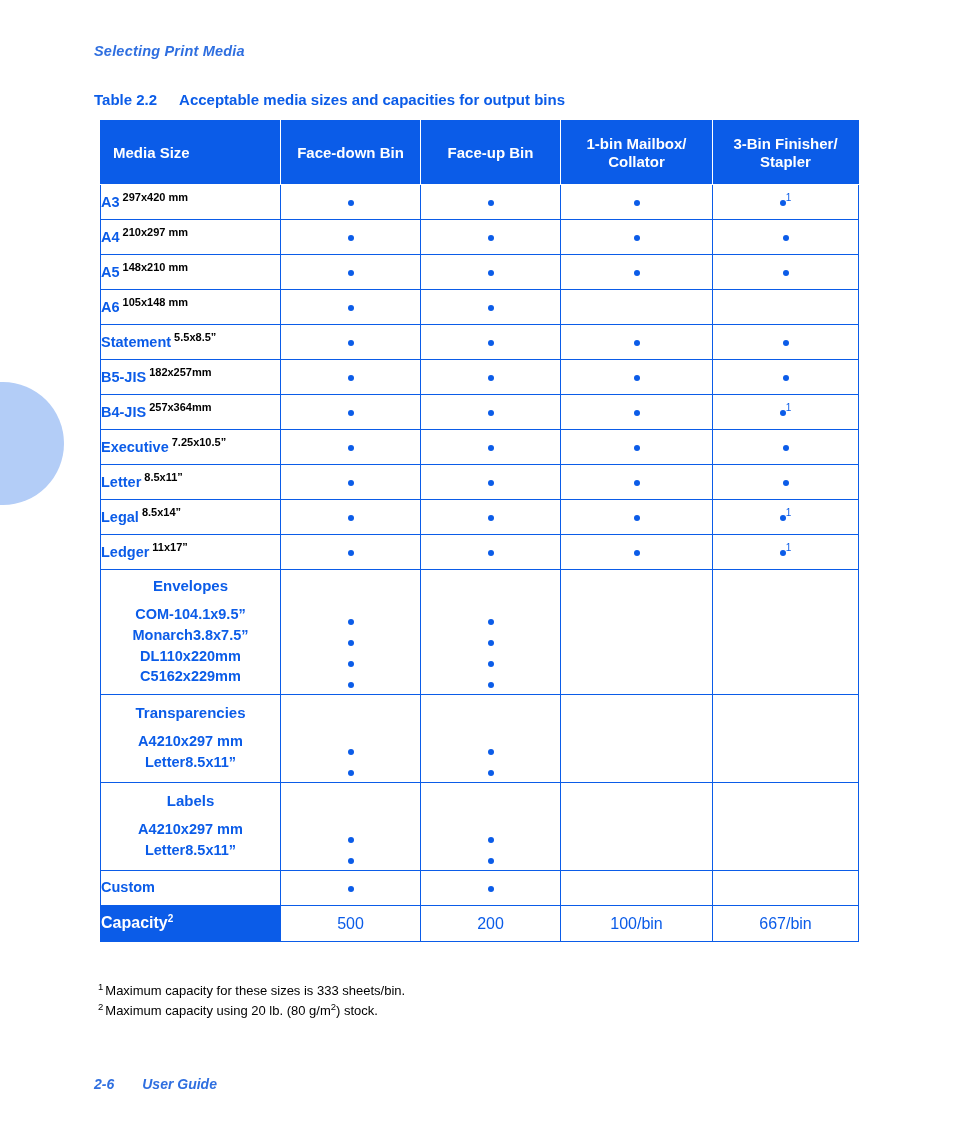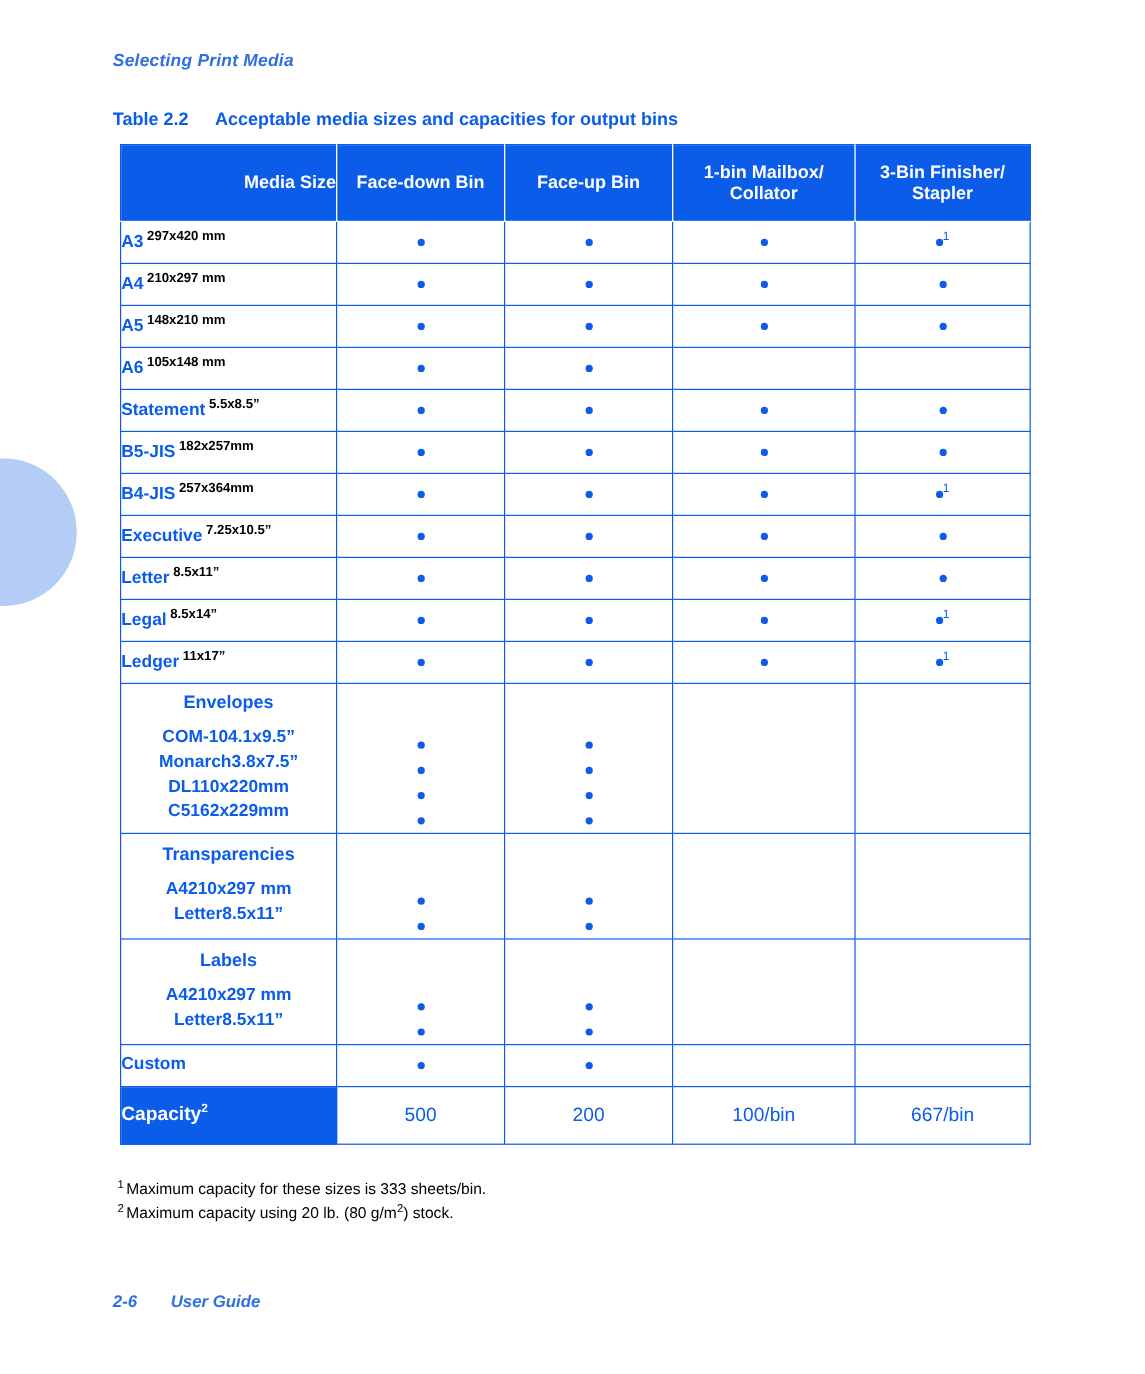--- a/index.html
+++ b/index.html
@@ -74,22 +74,22 @@
   #media-table thead th {
     background: #0b5ce8;
     color: #ffffff;
     font-size: 15px;
     font-weight: bold;
     height: 64px;
     border-color: #ffffff;
     line-height: 1.15;
   }
   #media-table thead th.h-media {
-    text-align: right;
-    padding-left: 24px;
+    text-align: left;
+    padding-left: 12px;
     border-left-color: #0b5ce8;
   }
   #media-table thead th.h-ctr {
     text-align: center;
   }
   #media-table thead th.h-last {
     border-right-color: #0b5ce8;
   }
   #media-table thead th:first-child { border-top-color: #0b5ce8; }
   #media-table thead th { border-top-color: #0b5ce8; }
@@ -160,21 +160,21 @@
     padding-top: 40px;
   }
   .c-marks-stack .stack-inner span.dot-line {
     display: block;
     line-height: 1.42;
     height: 21px;
   }
   .c-marks-stack.two .stack-inner { padding-top: 45px; }
 
   
-  tr.r-capacity td { height: 48px; }
+  tr.r-capacity td { height: 36px; }
   td.c-capacity-label {
     background: #0b5ce8;
     color: #ffffff;
     font-size: 16px;
     font-weight: bold;
     text-align: left;
     padding-left: 12px;
     border-color: #0b5ce8;
   }
   td.c-capacity-label .sup-w {

